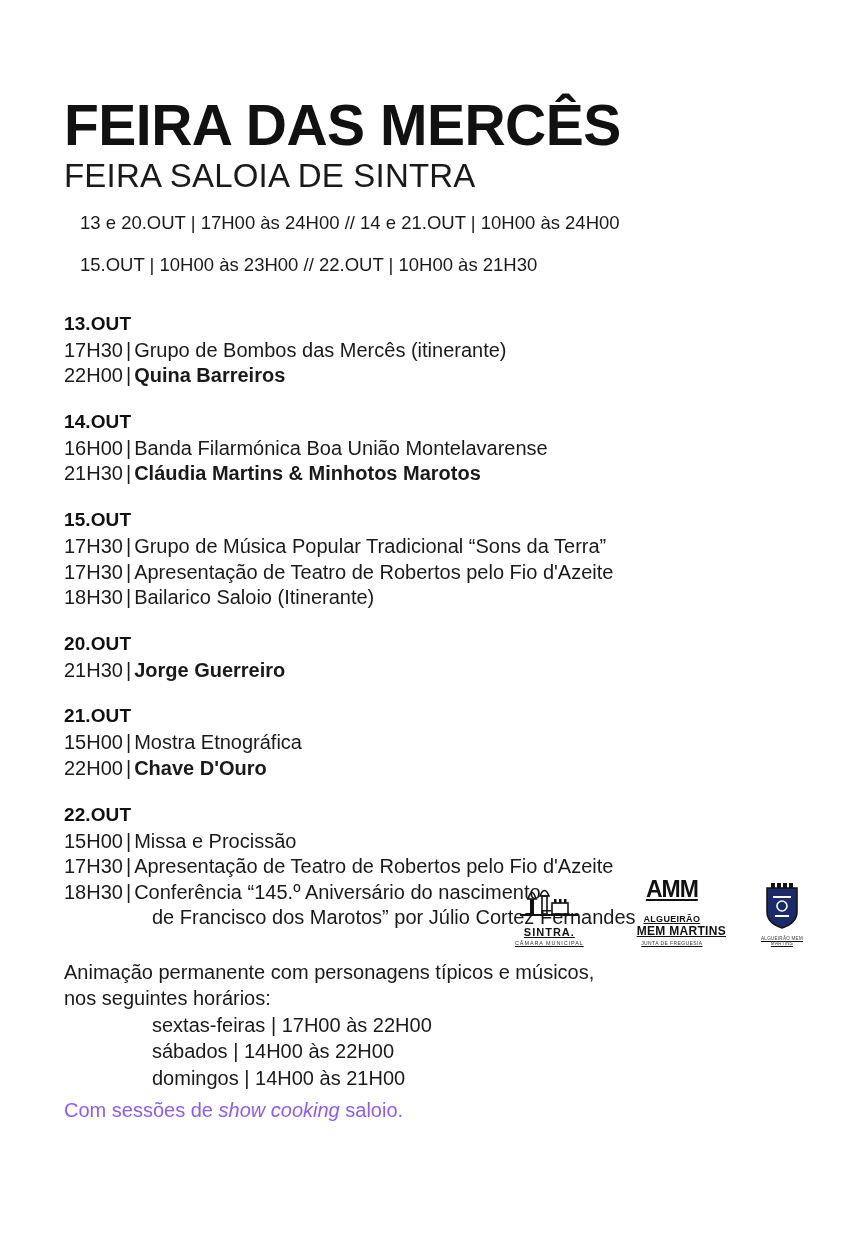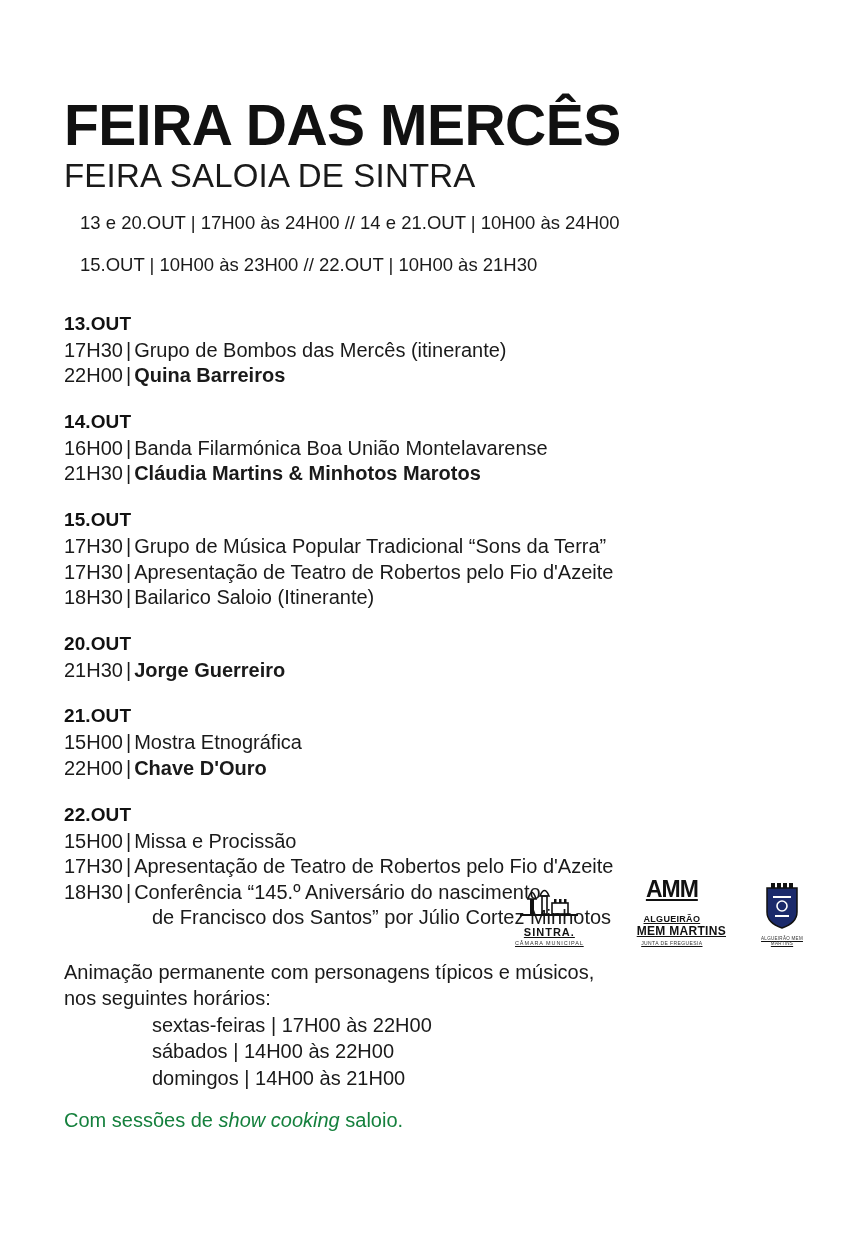--- a/index.html
+++ b/index.html
@@ -78,23 +78,23 @@
   .note-block {
     margin-top: 28px;
     font-size: 20px;
     line-height: 1.32;
     color: #1a1a1a;
   }
   .note-indent {
     padding-left: 88px;
   }
   .cooking {
-    margin-top: 18px;
+    margin-top: 8px;
     font-size: 20px;
-    color: #15803d;
+    color: #8b5cf6;
   }
   .cooking em { font-style: italic; }
   
   .logos {
     position: absolute;
     right: 58px;
     bottom: 52px;
     display: flex;
     align-items: flex-end;
     gap: 34px;
@@ -196,21 +196,21 @@
       </div>
       <div class="day-block">
         <div class="day-head">21.OUT</div>
         <div class="entry"><span class="time">15H00</span><span class="sep">|</span><span class="text">Mostra Etnográfica</span></div>
         <div class="entry bold"><span class="time">22H00</span><span class="sep">|</span><span class="text">Chave D'Ouro</span></div>
       </div>
       <div class="day-block">
         <div class="day-head">22.OUT</div>
         <div class="entry"><span class="time">15H00</span><span class="sep">|</span><span class="text">Missa e Procissão</span></div>
         <div class="entry"><span class="time">17H30</span><span class="sep">|</span><span class="text">Apresentação de Teatro de Robertos pelo Fio d'Azeite</span></div>
-        <div class="entry"><span class="time">18H30</span><span class="sep">|</span><span class="text">Conferência “145.º Aniversário do nascimento</span><span class="cont">de Francisco dos Santos” por Júlio Cortez Minhotos</span></div>
+        <div class="entry"><span class="time">18H30</span><span class="sep">|</span><span class="text">Conferência “145.º Aniversário do nascimento</span><span class="cont">de Francisco dos Marotos” por Júlio Cortez Fernandes</span></div>
       </div>
     </div>
 
   <div class="note-block">
     <div>Animação permanente com personagens típicos e músicos,</div>
     <div>nos seguintes horários:</div>
     <div class="note-indent">sextas-feiras | 17H00 às 22H00</div>
     <div class="note-indent">sábados | 14H00 às 22H00</div>
     <div class="note-indent">domingos | 14H00 às 21H00</div>
   </div>

